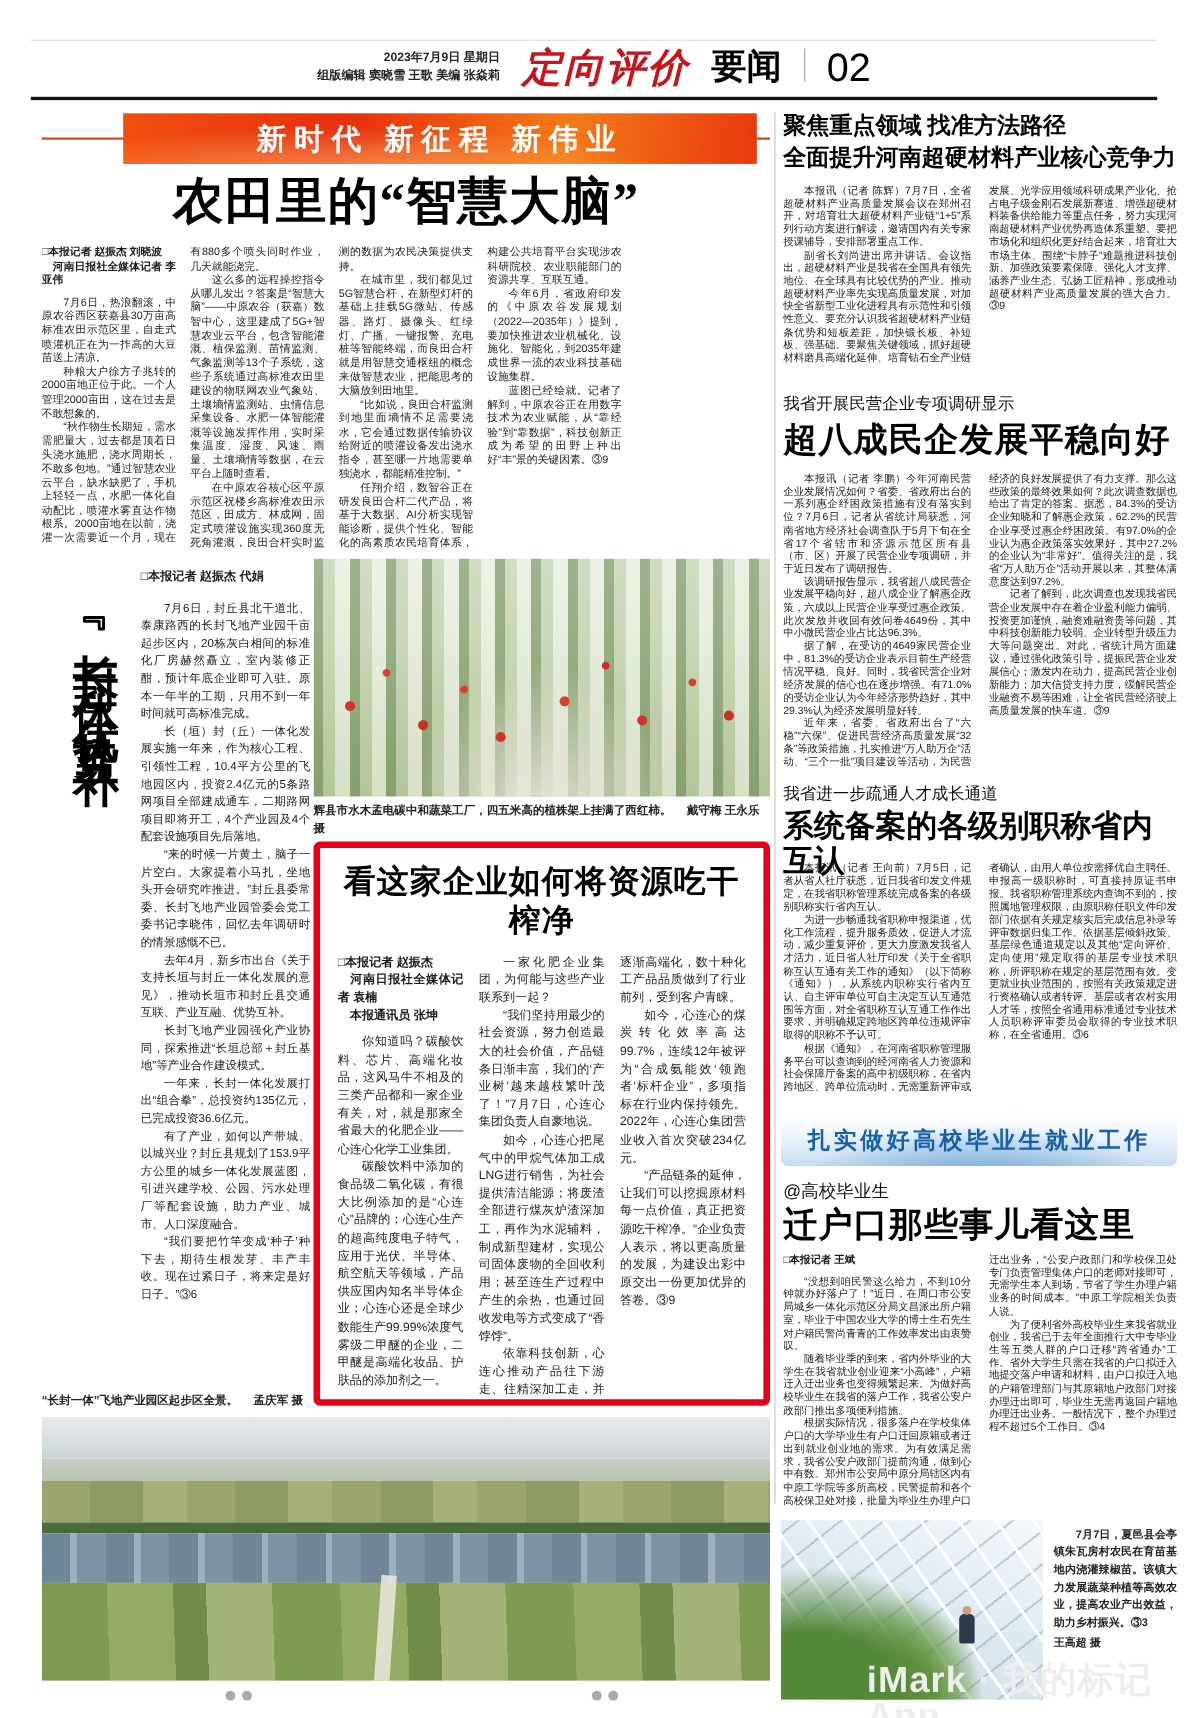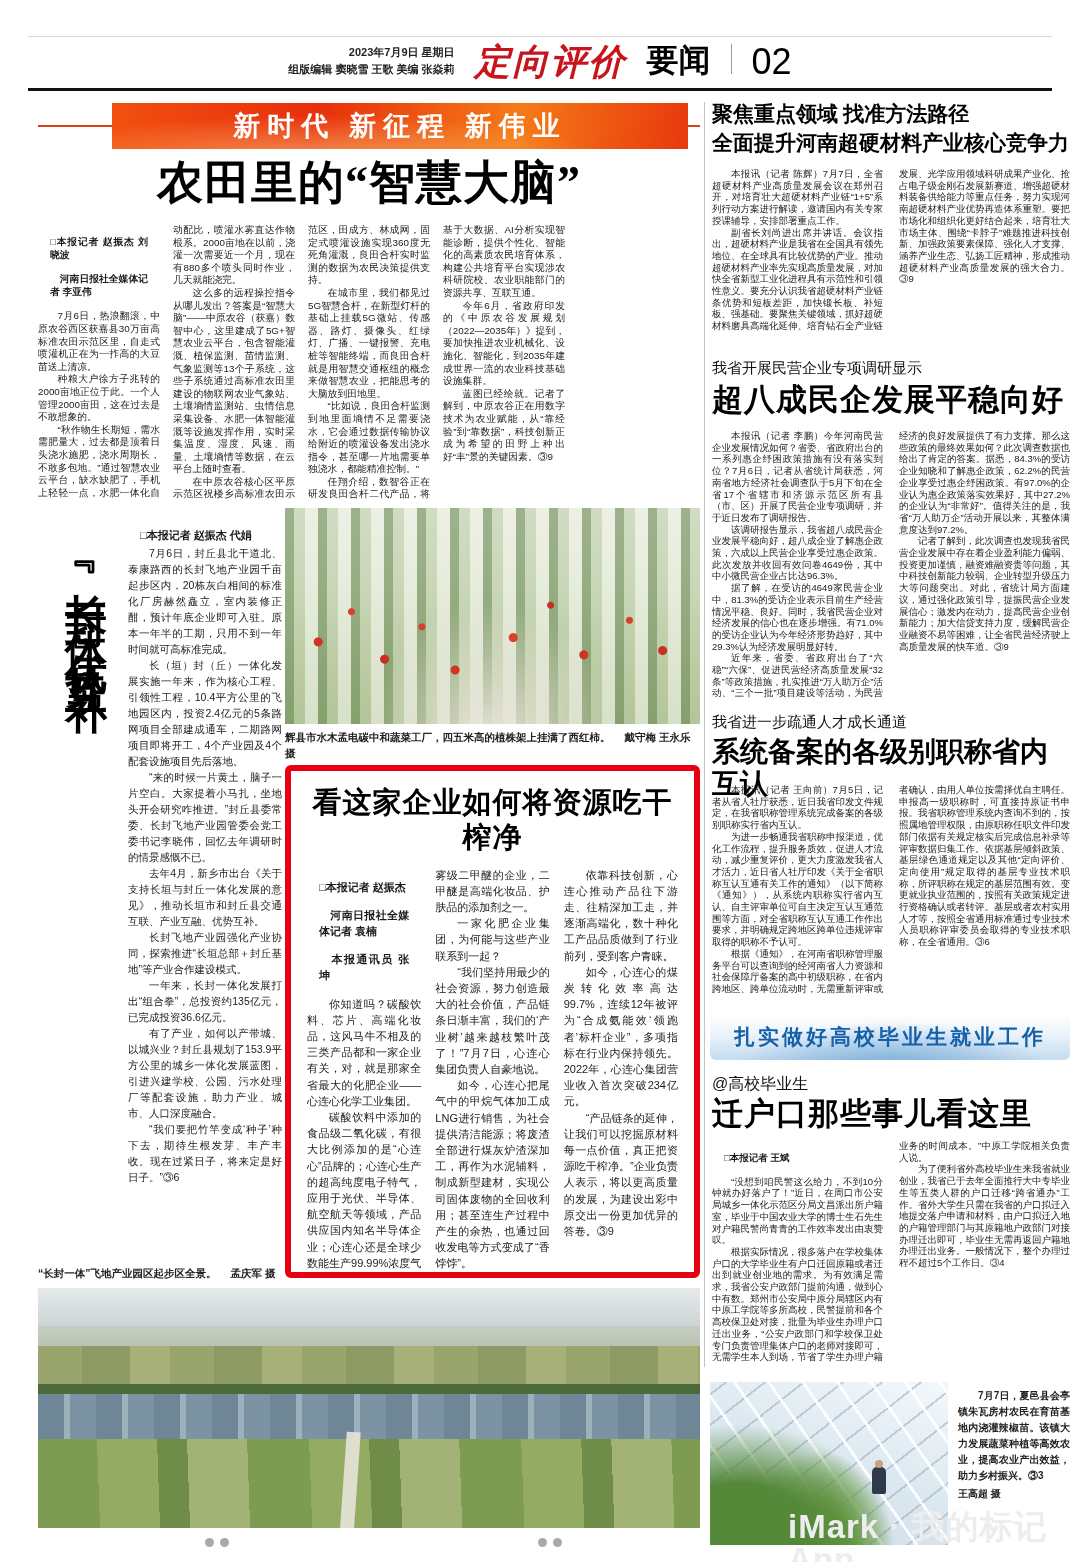--- a/index.html
+++ b/index.html
@@ -38,21 +38,21 @@
   
   .tx{text-align:justify;color:#1a1a1a;}
   .body-main{font:9.8px/12.6px "Liberation Sans",sans-serif;}
   .body-right{font:9.5px/11.7px "Liberation Sans",sans-serif;}
   .body-cf{font:10.5px/16px "Liberation Sans",sans-serif;}
   .body-box{font:11px/16.2px "Liberation Sans",sans-serif;}
   .cols5{column-count:5;column-gap:13px;column-fill:auto;overflow:hidden;}
   .cols3{column-count:3;column-gap:14px;column-fill:auto;overflow:hidden;}
   .cols2{column-count:2;column-gap:16px;column-fill:auto;overflow:hidden;}
   p.para{margin:0;text-indent:2em;}
-  p.byl{margin:12px;font-weight:700;text-indent:0;}
+  p.byl{margin:0;font-weight:700;text-indent:0;}
   .byl-wrap{margin-bottom:8px;}
   .caption{font:700 10.5px/1.5 "Liberation Sans",sans-serif;color:#222;}
   .caption .credit{margin-left:14px;}
   .cap-block{font:700 10px/1.6 "Liberation Sans",sans-serif;color:#222;text-align:justify;}
   .divider-v{width:1px;background:#c4c4c4;}
   
   .photo{overflow:hidden;}
   .photo-tomato{background:
     radial-gradient(circle at 8% 62%, #d03425 0 4px, rgba(0,0,0,0) 5px),
     radial-gradient(circle at 16% 48%, #d8402c 0 3px, rgba(0,0,0,0) 4px),
@@ -218,20 +218,21 @@
   </div>
 
   <div class="abs" style="left:712px;top:1074px;width:358px;font:400 16px/1.3 'Liberation Sans',sans-serif;color:#111;">@高校毕业生</div>
   <div class="abs h-right-lg" style="left:712px;top:1096px;width:358px;">迁户口那些事儿看这里</div>
   <div class="abs tx body-right cols2" style="left:712px;top:1140px;width:358px;height:234px;">
     <div class="byl-wrap">
         <p class="byl">□本报记者 王斌</p>
       </div>
     <div>
         <p class="para">“没想到咱民警这么给力，不到10分钟就办好落户了！”近日，在周口市公安局城乡一体化示范区分局文昌派出所户籍室，毕业于中国农业大学的博士生石先生对户籍民警尚青青的工作效率发出由衷赞叹。</p>
+        <p class="para">随着毕业季的到来，省内外毕业的大学生在我省就业创业迎来“小高峰”，户籍迁入迁出业务也变得频繁起来。为做好高校毕业生在我省的落户工作，我省公安户政部门推出多项便利措施。</p>
         <p class="para">根据实际情况，很多落户在学校集体户口的大学毕业生有户口迁回原籍或者迁出到就业创业地的需求。为有效满足需求，我省公安户政部门提前沟通，做到心中有数。郑州市公安局中原分局辖区内有中原工学院等多所高校，民警提前和各个高校保卫处对接，批量为毕业生办理户口迁出业务，“公安户政部门和学校保卫处专门负责管理集体户口的老师对接即可，无需学生本人到场，节省了学生办理户籍业务的时间成本。”中原工学院相关负责人说。</p>
         <p class="para">为了便利省外高校毕业生来我省就业创业，我省已于去年全面推行大中专毕业生等五类人群的户口迁移“跨省通办”工作。省外大学生只需在我省的户口拟迁入地提交落户申请和材料，由户口拟迁入地的户籍管理部门与其原籍地户政部门对接办理迁出即可，毕业生无需再返回户籍地办理迁出业务。一般情况下，整个办理过程不超过5个工作日。③4</p>
       </div>
   </div>
 
   <div class="abs photo photo-ghouse" style="left:710px;top:1382px;width:238px;height:163px;">
     <div class="abs person" style="left:68%;top:52%;width:14px;height:27px;"></div>
   </div>
   <div class="abs" style="left:958px;top:1388px;width:112px;">
     <p class="cap-block" style="margin:0;text-indent:2em;">7月7日，夏邑县会亭镇朱瓦房村农民在育苗基地内浇灌辣椒苗。该镇大力发展蔬菜种植等高效农业，提高农业产出效益，助力乡村振兴。③3</p>

